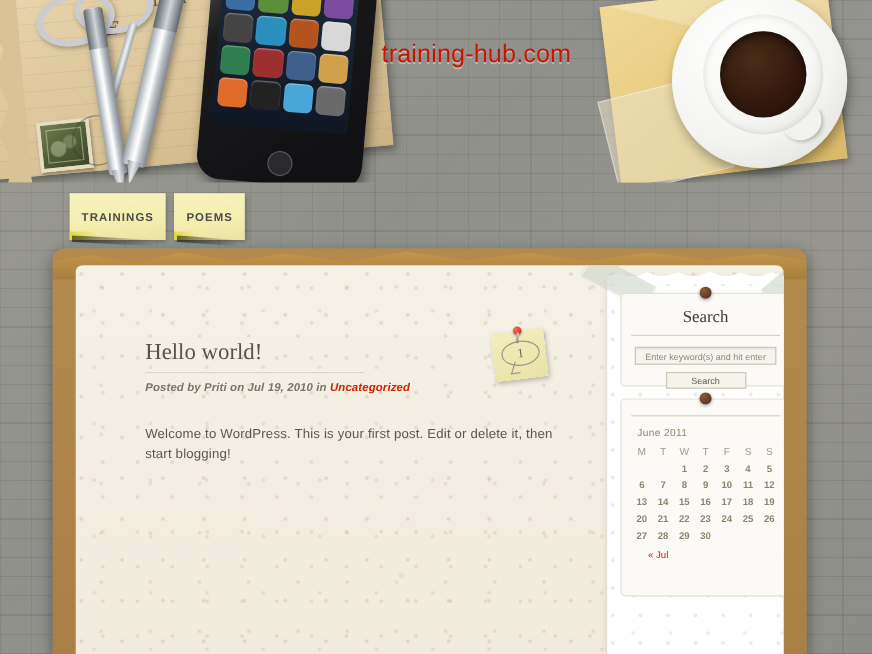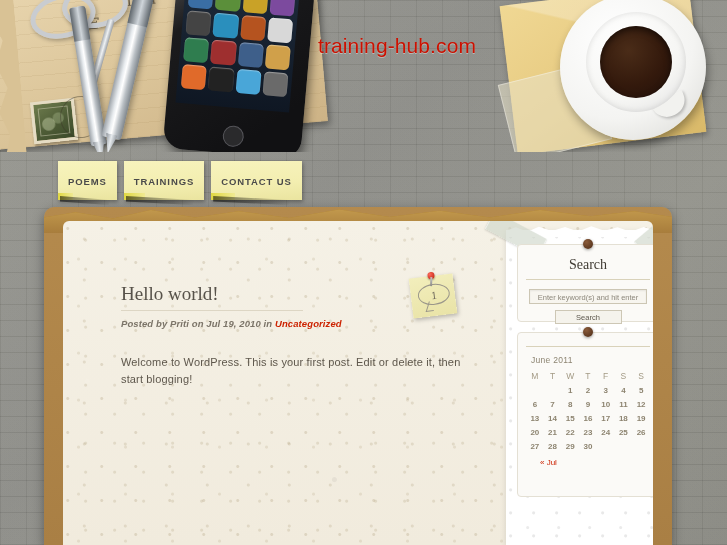--- a/index.html
+++ b/index.html
@@ -576,27 +576,24 @@
     <div class="saucer"></div>
     <div class="cup-handle"></div>
     <div class="cup"></div>
     <div class="coffee"></div>
   </div>
 
   <div id="site-title">training-hub.com</div>
 
   <nav id="main-nav">
     <div class="nav-note">
-      <span>POEMS</span>
-    </div>
-    <div class="nav-note">
       <span>TRAININGS</span>
     </div>
     <div class="nav-note">
-      <span>CONTACT US</span>
+      <span>POEMS</span>
     </div>
   </nav>
 
   <div id="content-panel">
     <div id="panel-torn-top"></div>
 
     <div id="panel-inner">
 
       <article id="post">
         <h2 id="post-title">Hello world!</h2>

